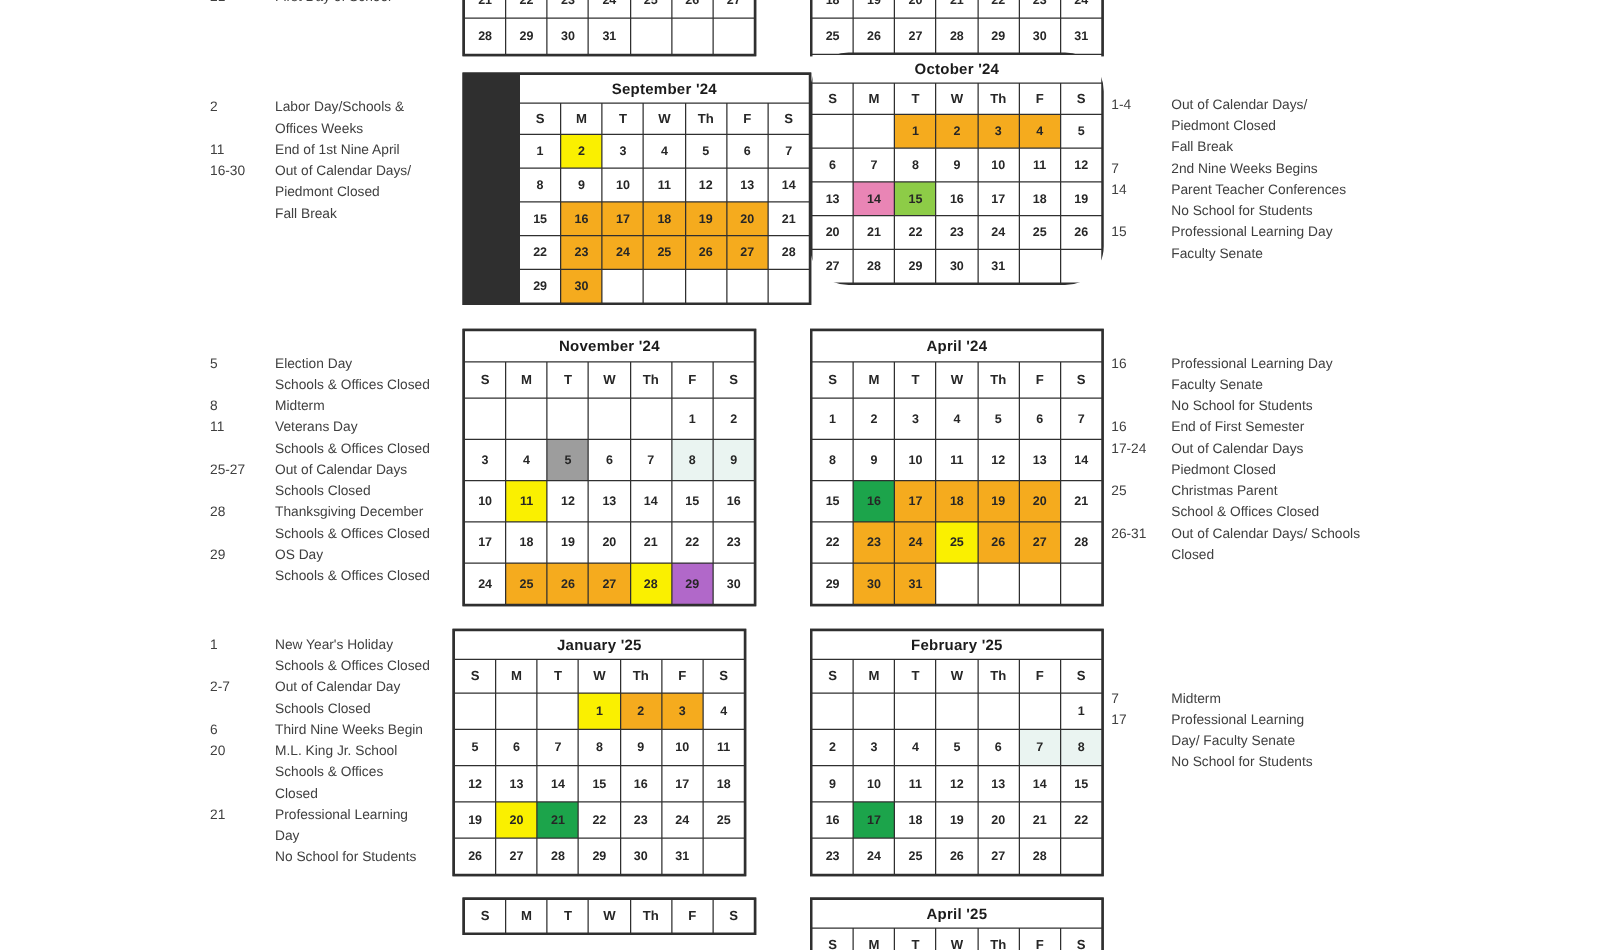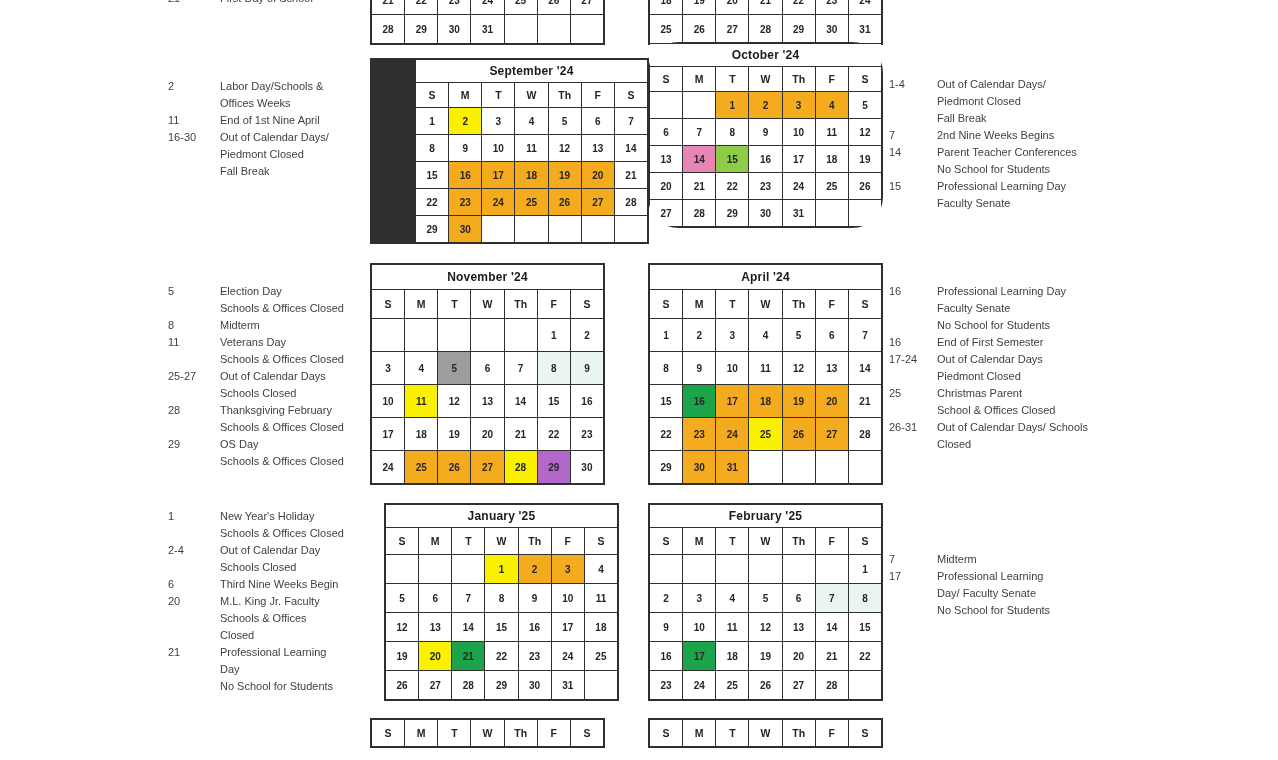--- a/index.html
+++ b/index.html
@@ -309,21 +309,21 @@
       <div class="cal-cell" style="height: 32px;">29</div>
       <div class="cal-cell" style="height: 32px; background: rgb(245, 171, 30);">30</div>
       <div class="cal-cell" style="height: 32px; background: rgb(245, 171, 30);">31</div>
       <div class="cal-cell" style="height: 32px;"></div>
       <div class="cal-cell" style="height: 32px;"></div>
       <div class="cal-cell" style="height: 32px;"></div>
       <div class="cal-cell" style="height: 32px;"></div>
     </div>
   </div>
 
-<div class="cal" style="left:384px; top:503px;">
+<div class="cal" style="left:362px; top:503px;">
     <div class="cal-title" style="height: 22px;">January '25</div>
     <div class="cal-row">
       <div class="cal-cell wd" style="height: 26px;">S</div>
       <div class="cal-cell wd" style="height: 26px;">M</div>
       <div class="cal-cell wd" style="height: 26px;">T</div>
       <div class="cal-cell wd" style="height: 26px;">W</div>
       <div class="cal-cell wd" style="height: 26px;">Th</div>
       <div class="cal-cell wd" style="height: 26px;">F</div>
       <div class="cal-cell wd" style="height: 26px;">S</div>
     </div>
@@ -436,20 +436,21 @@
       <div class="cal-cell wd" style="height: 26px;">S</div>
       <div class="cal-cell wd" style="height: 26px;">M</div>
       <div class="cal-cell wd" style="height: 26px;">T</div>
       <div class="cal-cell wd" style="height: 26px;">W</div>
       <div class="cal-cell wd" style="height: 26px;">Th</div>
       <div class="cal-cell wd" style="height: 26px;">F</div>
       <div class="cal-cell wd" style="height: 26px;">S</div>
     </div>
   </div>
 <div class="cal" style="left:648px; top:718px;">
+    <div class="cal-title" style="height: 22px;">April '25</div>
     <div class="cal-row">
       <div class="cal-cell wd" style="height: 26px;">S</div>
       <div class="cal-cell wd" style="height: 26px;">M</div>
       <div class="cal-cell wd" style="height: 26px;">T</div>
       <div class="cal-cell wd" style="height: 26px;">W</div>
       <div class="cal-cell wd" style="height: 26px;">Th</div>
       <div class="cal-cell wd" style="height: 26px;">F</div>
       <div class="cal-cell wd" style="height: 26px;">S</div>
     </div>
   </div>
@@ -539,21 +540,21 @@
     <div class="ann-row">
       <div class="ann-num">25-27</div>
       <div>
         <div class="ann-line">Out of Calendar Days</div>
         <div class="ann-line">Schools Closed</div>
       </div>
     </div>
     <div class="ann-row">
       <div class="ann-num">28</div>
       <div>
-        <div class="ann-line">Thanksgiving February</div>
+        <div class="ann-line">Thanksgiving December</div>
         <div class="ann-line">Schools &amp; Offices Closed</div>
       </div>
     </div>
     <div class="ann-row">
       <div class="ann-num">29</div>
       <div>
         <div class="ann-line">OS Day</div>
         <div class="ann-line">Schools &amp; Offices Closed</div>
       </div>
     </div>
@@ -597,36 +598,36 @@
   </div>
 <div class="ann left" style="top:508px;">
     <div class="ann-row">
       <div class="ann-num">1</div>
       <div>
         <div class="ann-line">New Year's Holiday</div>
         <div class="ann-line">Schools &amp; Offices Closed</div>
       </div>
     </div>
     <div class="ann-row">
-      <div class="ann-num">2-4</div>
+      <div class="ann-num">2-7</div>
       <div>
         <div class="ann-line">Out of Calendar Day</div>
         <div class="ann-line">Schools Closed</div>
       </div>
     </div>
     <div class="ann-row">
       <div class="ann-num">6</div>
       <div>
         <div class="ann-line">Third Nine Weeks Begin</div>
       </div>
     </div>
     <div class="ann-row">
       <div class="ann-num">20</div>
       <div>
-        <div class="ann-line">M.L. King Jr. Faculty</div>
+        <div class="ann-line">M.L. King Jr. School</div>
         <div class="ann-line">Schools &amp; Offices</div>
         <div class="ann-line">Closed</div>
       </div>
     </div>
     <div class="ann-row">
       <div class="ann-num">21</div>
       <div>
         <div class="ann-line">Professional Learning</div>
         <div class="ann-line">Day</div>
         <div class="ann-line">No School for Students</div>

